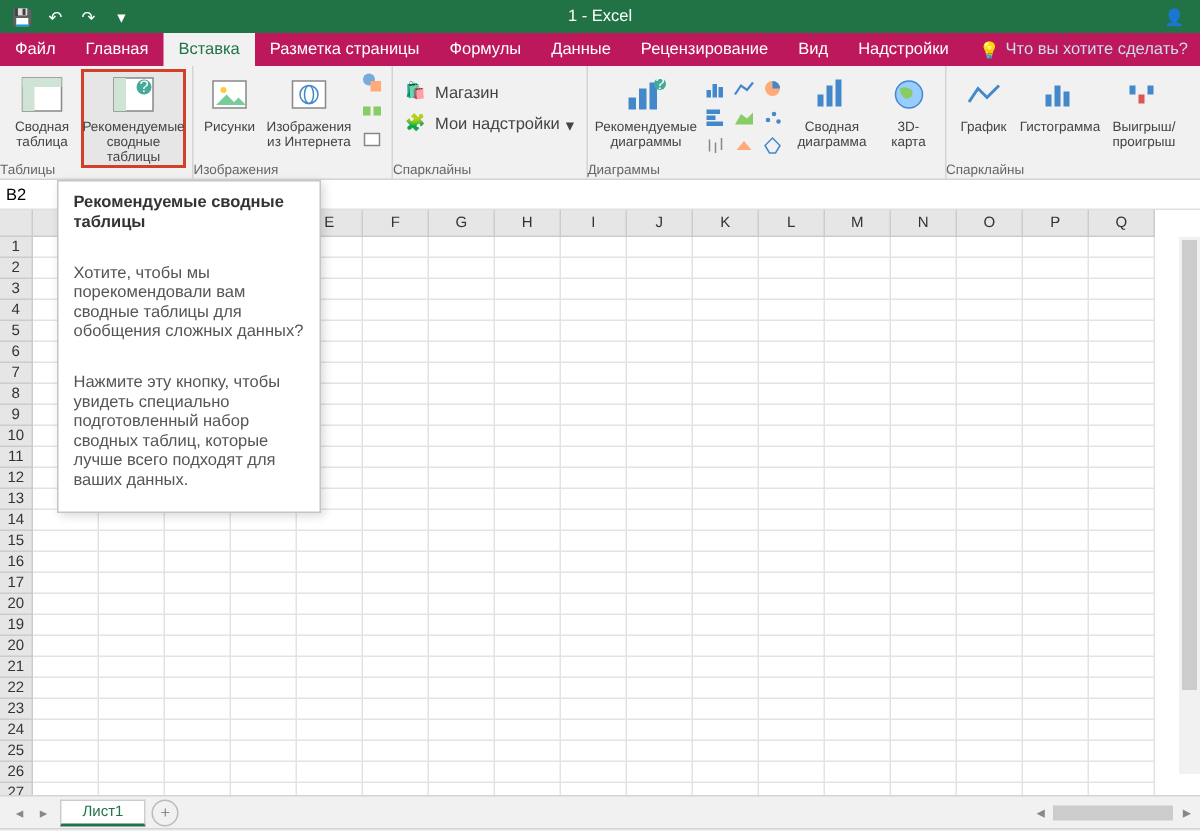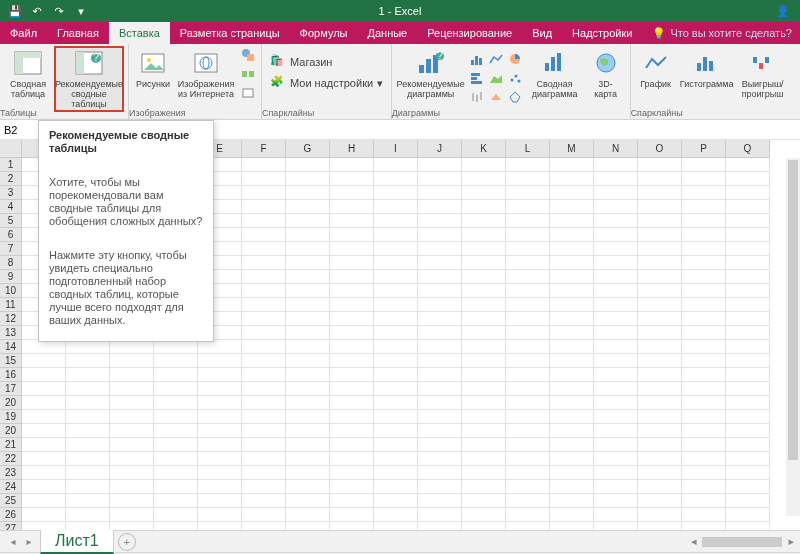--- a/index.html
+++ b/index.html
@@ -36,21 +36,21 @@
   .hdr { background: #e6e6e6; border-right: 1px solid #ccc; border-bottom: 1px solid #ccc; text-align: center; font-size: 10px; color: #333; line-height: 18px; }
   .rowh { background: #e6e6e6; border-right: 1px solid #ccc; border-bottom: 1px solid #ccc; text-align: center; font-size: 10px; color: #333; line-height: 14px; }
   .cell { border-right: 1px solid #e3e3e3; border-bottom: 1px solid #e3e3e3; }
   .sel { outline: 1.5px solid #217346; outline-offset: -1px; }
   .tooltip { position: absolute; left: 38px; top: 120px; width: 176px; background: #fff; border: 1px solid #c5c5c5; box-shadow: 2px 2px 6px rgba(0,0,0,.15); padding: 8px 10px; font-size: 10px; color: #555; line-height: 13px; z-index: 50; }
   .tooltip .tt-title { font-weight: 600; color: #333; margin-bottom: 4px; }
   .tooltip p { margin-bottom: 6px; margin-top: 21px; }
   .sheetbar { height: 22px; border-top: 1px solid #d4d4d4; background: #f1f1f1; display: flex; align-items: center; padding-left: 6px; gap: 4px; }
   .sheet-nav { display: flex; gap: 2px; }
   .sheet-nav span { width: 14px; text-align: center; color: #888; font-size: 10px; }
-  .sheet-tab { background: #fff; border: 1px solid #ccc; border-bottom: 2px solid #217346; padding: 2px 14px; font-size: 16px; color: #217346; }
+  .sheet-tab { background: #fff; border: 1px solid #ccc; border-bottom: 2px solid #217346; padding: 2px 14px; font-size: 10px; color: #217346; }
   .add-sheet { width: 18px; height: 18px; border-radius: 50%; border: 1px solid #bbb; display: flex; align-items: center; justify-content: center; color: #888; font-size: 11px; }
   .sheetbar-r { margin-left: auto; display: flex; align-items: center; gap: 6px; padding-right: 6px; color: #888; font-size: 10px; }
   .statusbar { height: 18px; background: #f1f1f1; border-top: 1px solid #d4d4d4; display: flex; align-items: center; font-size: 10px; color: #666; }
   .vscroll { position: absolute; right: 0; top: 18px; bottom: 14px; width: 14px; background: #f1f1f1; display: flex; flex-direction: column; align-items: center; }
   .vthumb { width: 10px; height: 300px; background: #ccc; margin-top: 2px; }
 </style>
 </head>
 <body>
 
 <div class="titlebar">

